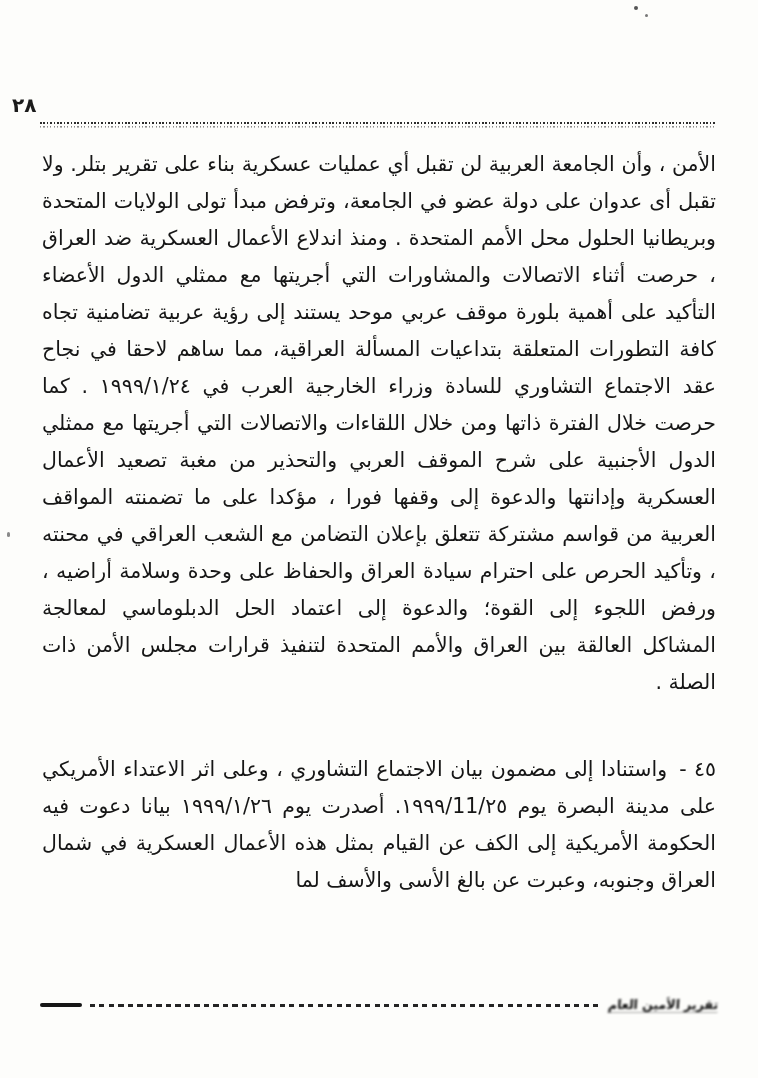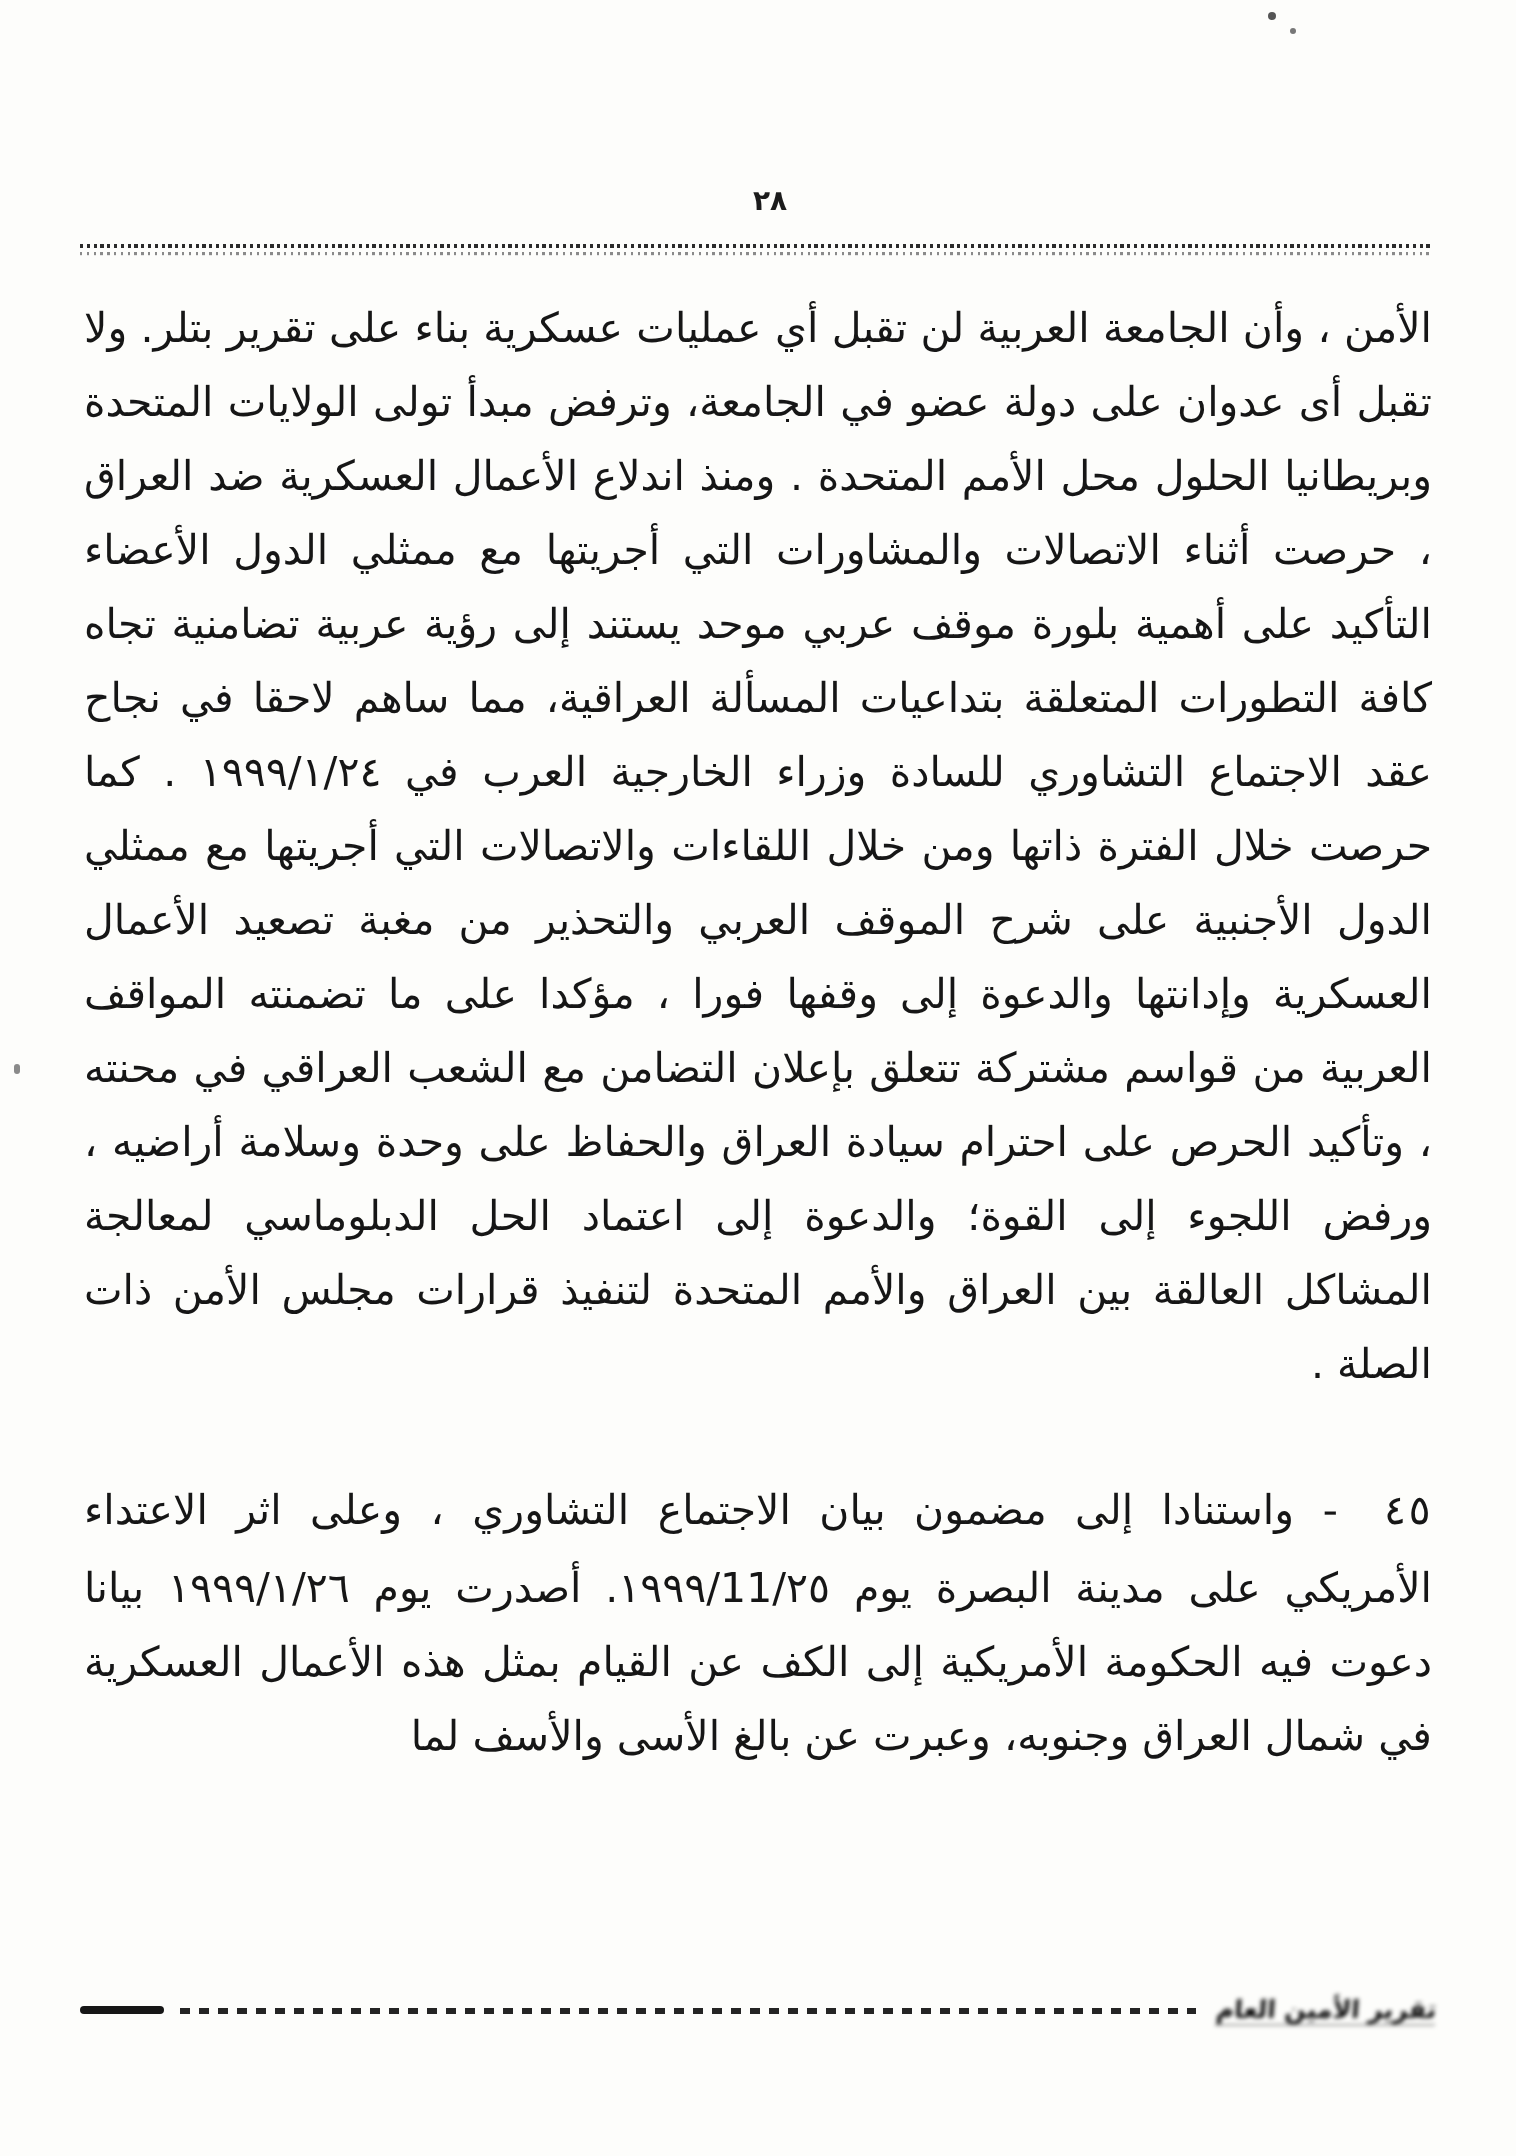--- a/index.html
+++ b/index.html
@@ -11,22 +11,22 @@
     overflow: hidden;
     font-family: "DejaVu Sans", sans-serif;
     color: #141414;
     direction: rtl;
   }
   .page-number {
     position: absolute;
     top: 93px;
     left: 12px;
     right: 0;
-    text-align: center;
-    font-size: 14px;
+    text-align: left;
+    font-size: 20px;
     font-weight: bold;
     letter-spacing: 7px;
     color: #1b1b1b;
   }
   .top-rule {
     position: absolute;
     left: 40px;
     right: 42px;
     top: 122px;
     height: 6px;
@@ -39,22 +39,22 @@
     top: 146px;
     right: 42px;
     left: 42px;
     direction: rtl;
     text-align: justify;
     font-size: 20.5px;
     line-height: 37px;
     color: #161616;
   }
   .para { margin: 0; }
-  .para.first { margin-bottom: 36px; }
-  .marker { margin-left: 12px; white-space: nowrap; font-family: Liberation Mono, monospace; }
+  .para.first { margin-bottom: 50px; }
+  .marker { margin-left: 12px; white-space: nowrap; }
   .bottom-area {
     position: absolute;
     left: 40px;
     right: 40px;
     top: 992px;
     height: 26px;
     display: flex;
     align-items: center;
     direction: ltr;
   }

